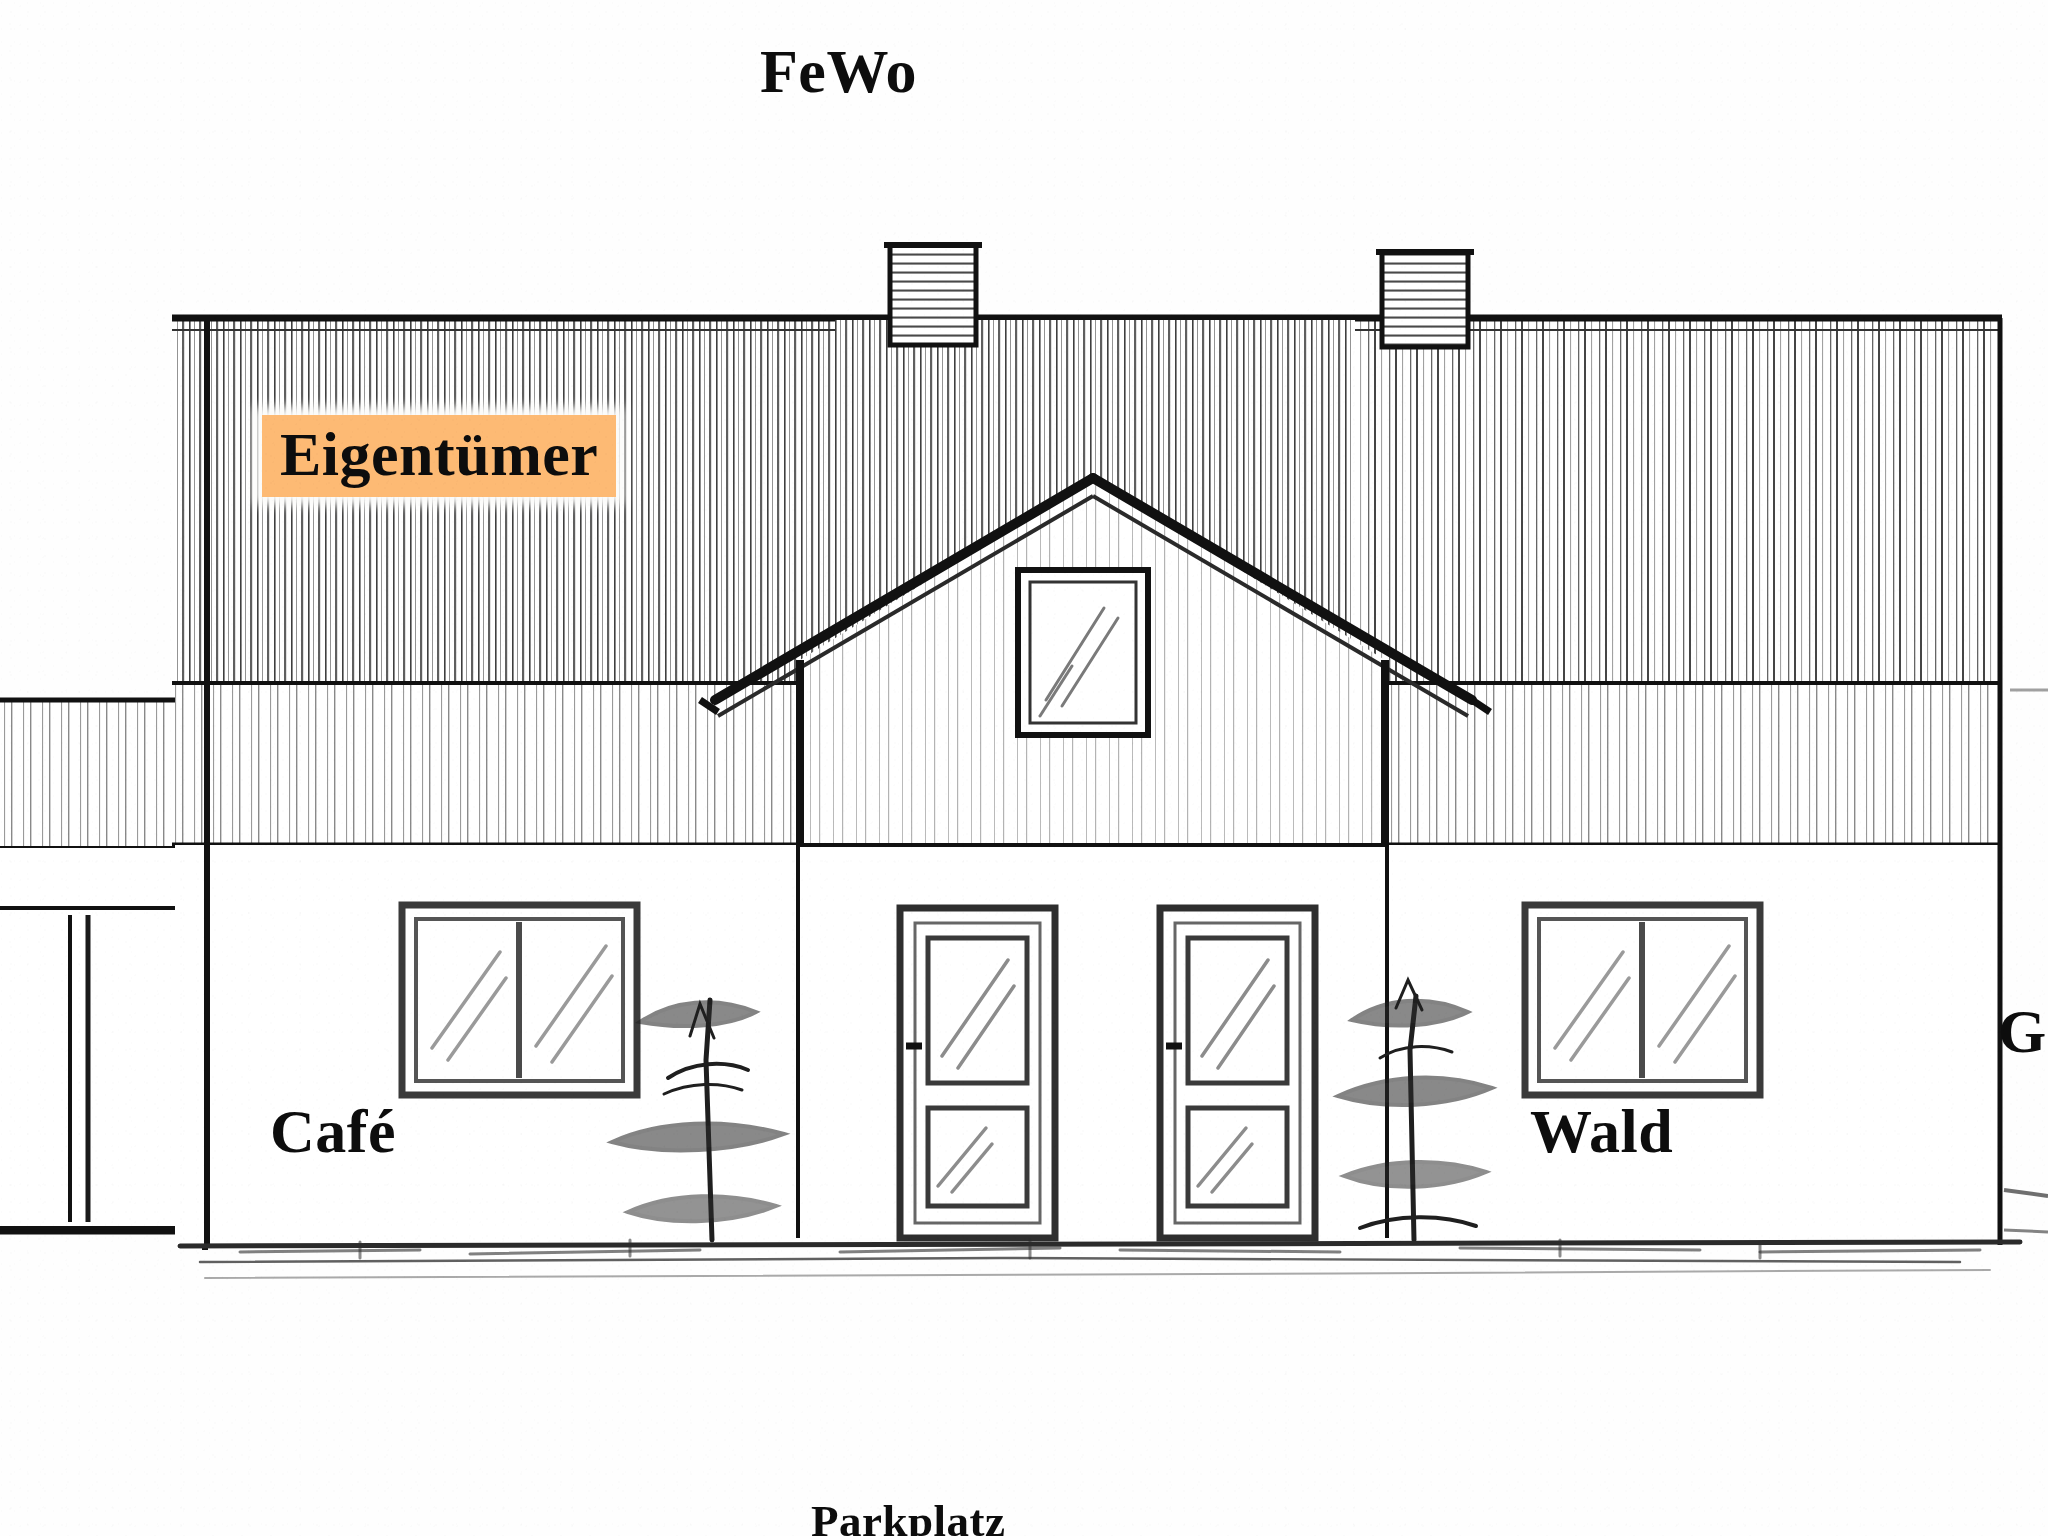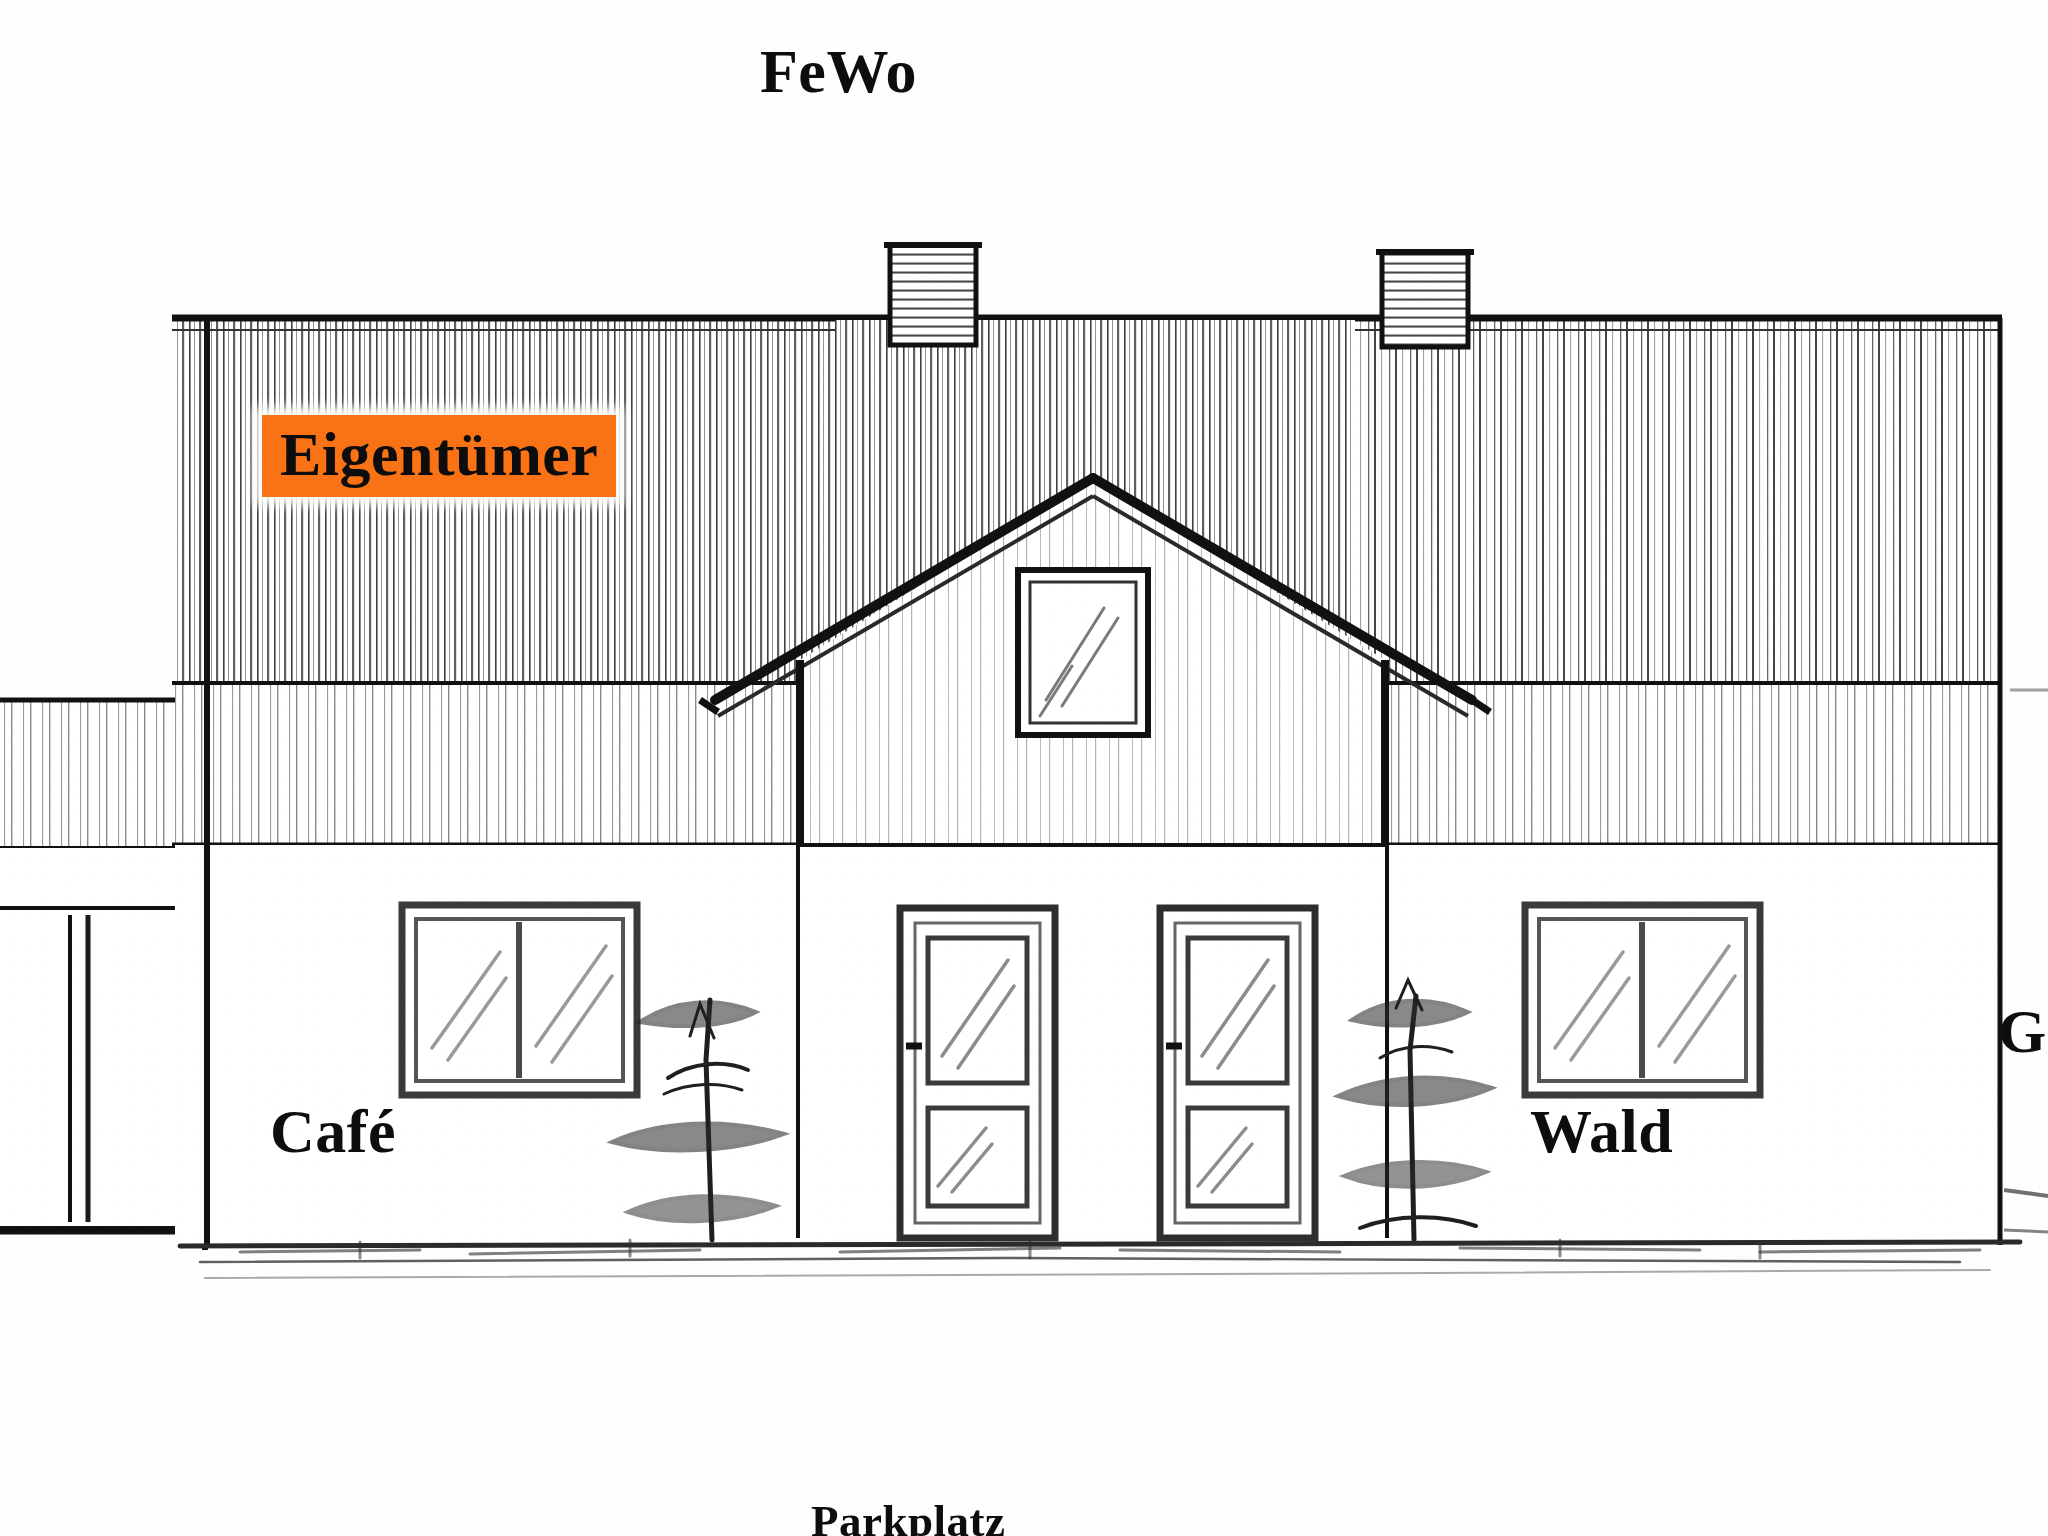--- a/index.html
+++ b/index.html
@@ -16,21 +16,21 @@
   .annot{
     position:absolute;
     font-weight:bold;
     color:#0d0d0d;
     white-space:nowrap;
     letter-spacing:.5px;
     line-height:1;
     z-index:40;
   }
   .annot.boxed{
-    background:#f97316;
+    background:#fdba74;
     padding:8px 18px 12px 18px;
     box-shadow:0 0 10px 8px #fbfbf9;
   }
 
   
   svg#drawing{position:absolute;left:0;top:0;width:2048px;height:1536px;z-index:10;}
 
   
   .grain{
     position:absolute;inset:0;z-index:60;pointer-events:none;

